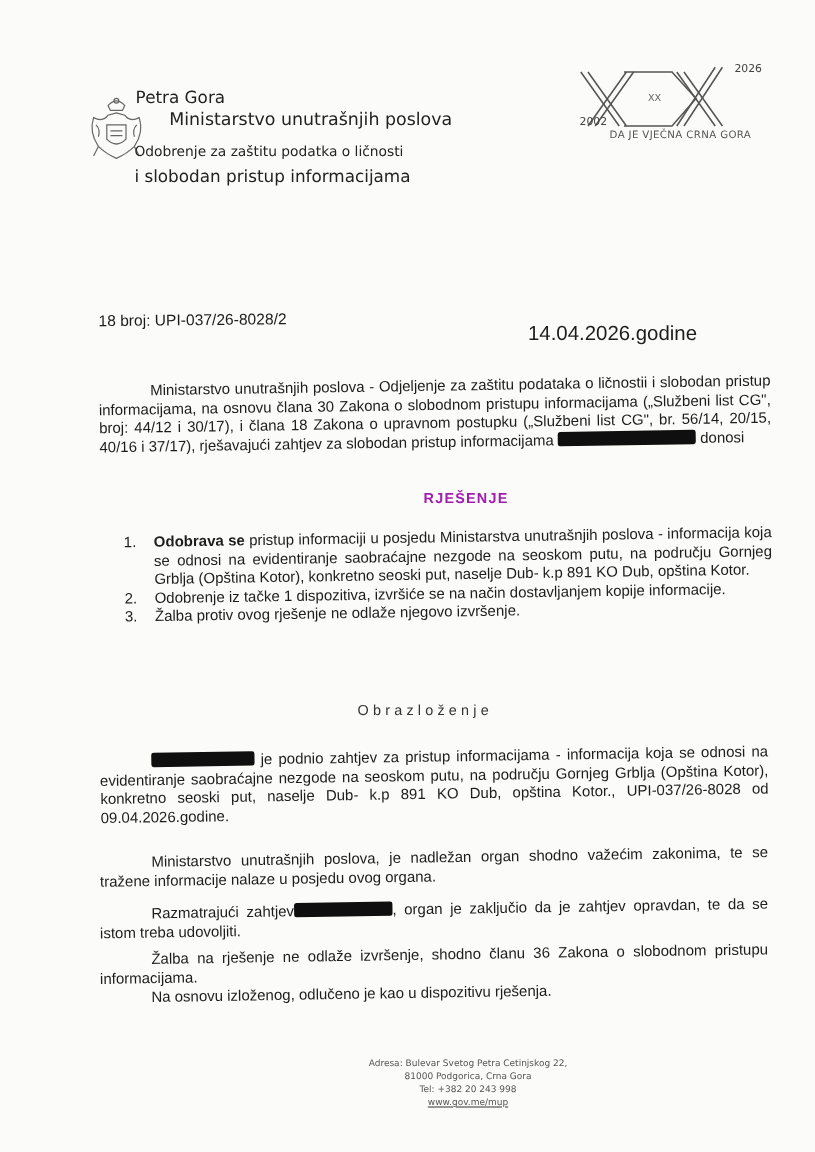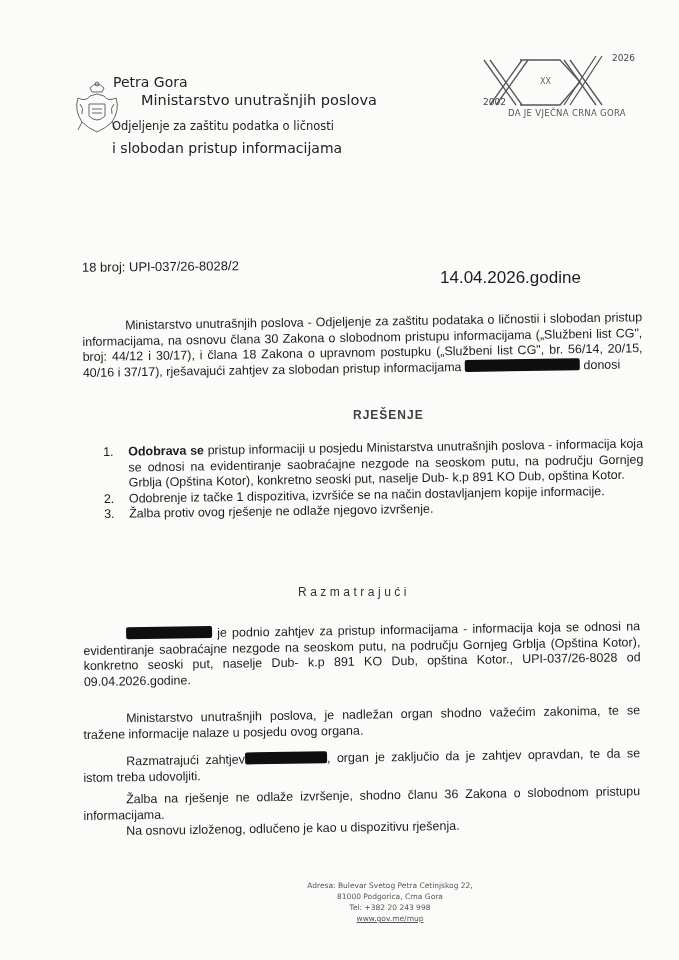--- a/index.html
+++ b/index.html
@@ -20,21 +20,21 @@
   .jub-motto { left: 482px; top: 108px; font-size: 8.5px; color: #555; letter-spacing: 0.3px; font-family: "DejaVu Sans", sans-serif; margin-left: 26px; }
 
   .refno { left: 82px; top: 259px; font-size: 13px; transform: rotate(-0.6deg); }
   .date { left: 440px; top: 268px; font-size: 17px; text-align: center; }
 
   .para { position: absolute; font-size: 12.5px; line-height: 15.5px; text-align: justify; transform: rotate(-0.9deg); transform-origin: left top; }
   .intro { left: 82px; top: 319px; width: 560px; }
   .indent { text-indent: 43px; }
   .redact { display: inline-block; background: #0f0f0f; height: 12px; vertical-align: -1px; border-radius: 2px; }
 
-  .title-rj { left: 308px; top: 408px; font-size: 12px; letter-spacing: 1px; font-weight: bold; color: #404040; padding-left: 45px; }
+  .title-rj { left: 308px; top: 408px; font-size: 12px; letter-spacing: 1px; font-weight: bold; color: #a21caf; padding-left: 45px; }
   .list { left: 103px; top: 445px; width: 540px; }
   .list-item { display: flex; }
   .list-num { width: 25px; flex: none; }
   .list-text { flex: 1; text-align: justify; }
   .list-item b { font-weight: bold; }
 
   .title-obr { left: 298px; top: 585px; font-size: 12px; letter-spacing: 3.5px; color: #333; }
   .obr1 { left: 83px; top: 628px; width: 557px; }
   .obr2 { left: 83px; top: 712px; width: 557px; }
   .obr3 { left: 83px; top: 755px; width: 557px; }
@@ -56,21 +56,21 @@
       <path d="M17 26 L33 26 L33 38 Q25 46 17 38 Z"></path>
       <path d="M20 31 L30 31 M20 35 L30 35"></path>
       <path d="M10 44 L6 52 M40 44 L44 52"></path>
       <path d="M8 26 Q12 30 10 36 M42 26 Q38 30 40 36"></path>
     </g>
   </svg>
 </div>
 
 <div class="abs header-text hdr1">Petra Gora</div>
 <div class="abs header-text hdr2">Ministarstvo unutrašnjih poslova</div>
-<div class="abs header-text hdr3">Odjeljenje za zaštitu podatka o ličnosti</div>
+<div class="abs header-text hdr3">Odobrenje za zaštitu podatka o ličnosti</div>
 <div class="abs header-text hdr4">i slobodan pristup informacijama</div>
 
 <div class="abs jubilee">
   <svg width="160" height="80" viewBox="0 0 160 80">
     <g fill="none" stroke="#555" stroke-width="1.3">
       <path d="M20 10 L52 55 M26 10 L58 55"></path>
       <path d="M58 10 L26 55 M64 10 L32 55"></path>
       <path d="M56 10 L96 10 L116 32 L96 55 L56 55"></path>
       <path d="M100 10 L132 55 M106 10 L138 55"></path>
       <path d="M132 6 L100 55 M138 6 L106 55"></path>
@@ -101,21 +101,21 @@
   <div class="list-item">
     <span class="list-num">2.</span>
     <span class="list-text">Odobrenje iz tačke 1 dispozitiva, izvršiće se na način dostavljanjem kopije  informacije.</span>
   </div>
   <div class="list-item">
     <span class="list-num">3.</span>
     <span class="list-text">Žalba protiv ovog rješenje ne odlaže njegovo izvršenje.</span>
   </div>
 </div>
 
-<div class="abs title-obr">Razmatrajući</div>
+<div class="abs title-obr">Obrazloženje</div>
 
 <div class="para obr1 indent">
   <span class="redact" style="width:86px"></span>
   <span>je podnio zahtjev za pristup informacijama - informacija koja se odnosi na evidentiranje saobraćajne nezgode na seoskom putu, na području Gornjeg Grblja (Opština Kotor), konkretno seoski put, naselje Dub- k.p 891 KO Dub, opština Kotor., UPI-037/26-8028 od 09.04.2026.godine.</span>
 </div>
 
 <div class="para obr2 indent">Ministarstvo unutrašnjih poslova, je nadležan organ shodno važećim zakonima, te se tražene informacije nalaze u posjedu ovog organa.</div>
 
 <div class="para obr3 indent">
   <span>Razmatrajući zahtjev</span><span class="redact" style="width:82px"></span><span>, organ je zaključio da je zahtjev opravdan, te da se istom treba udovoljiti.</span>

